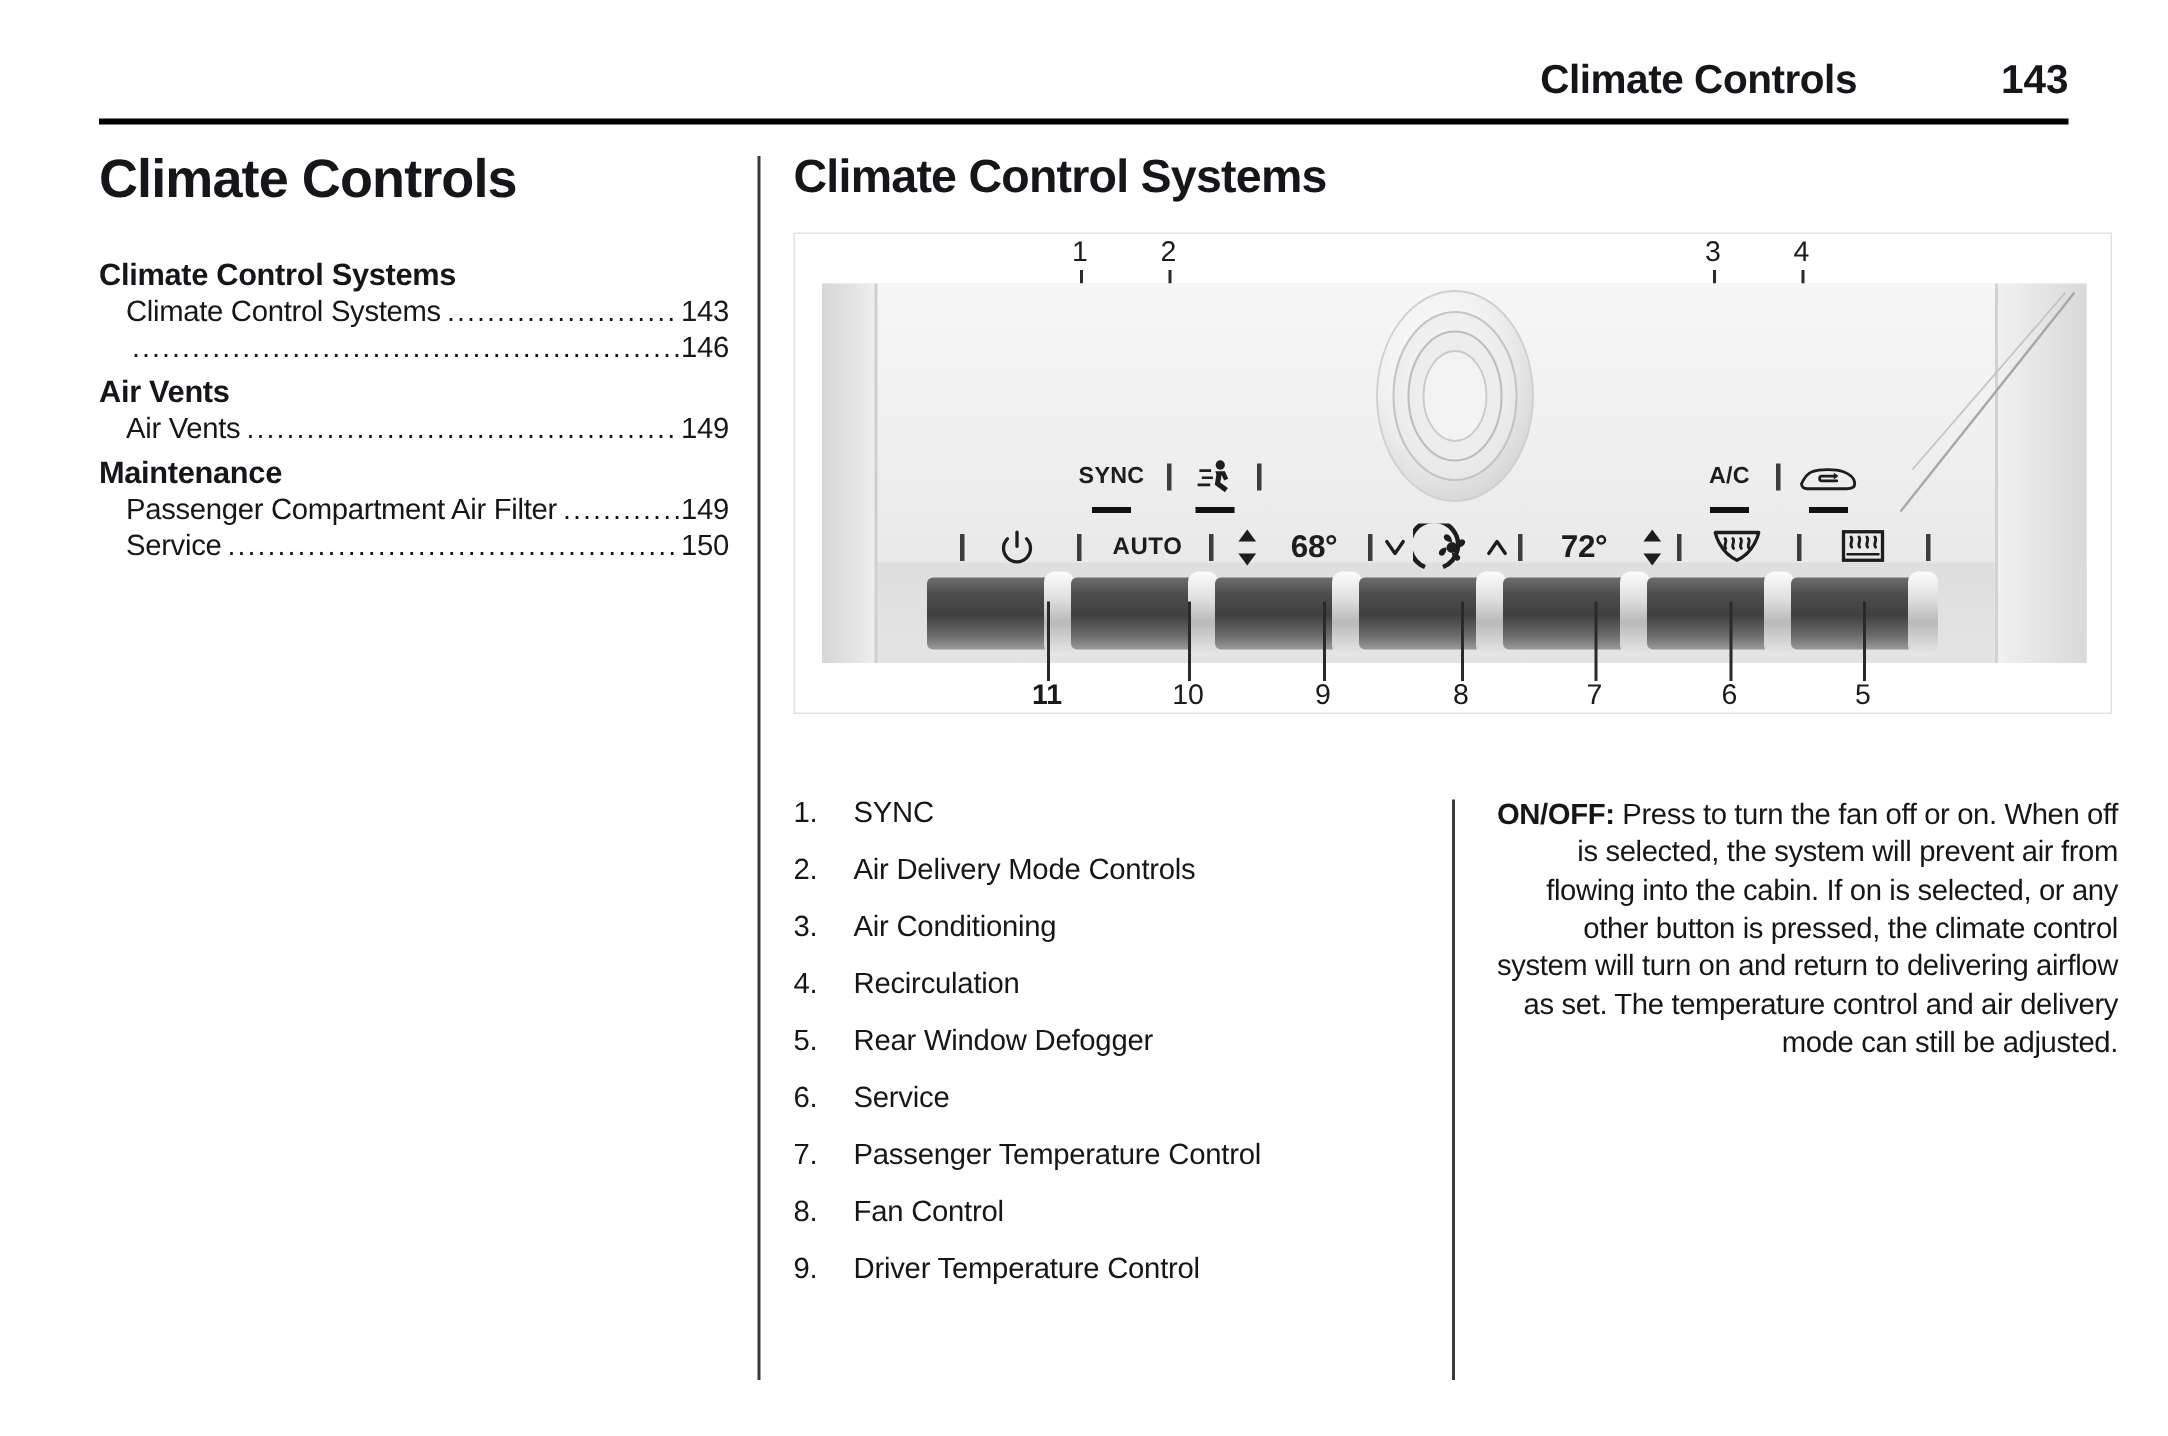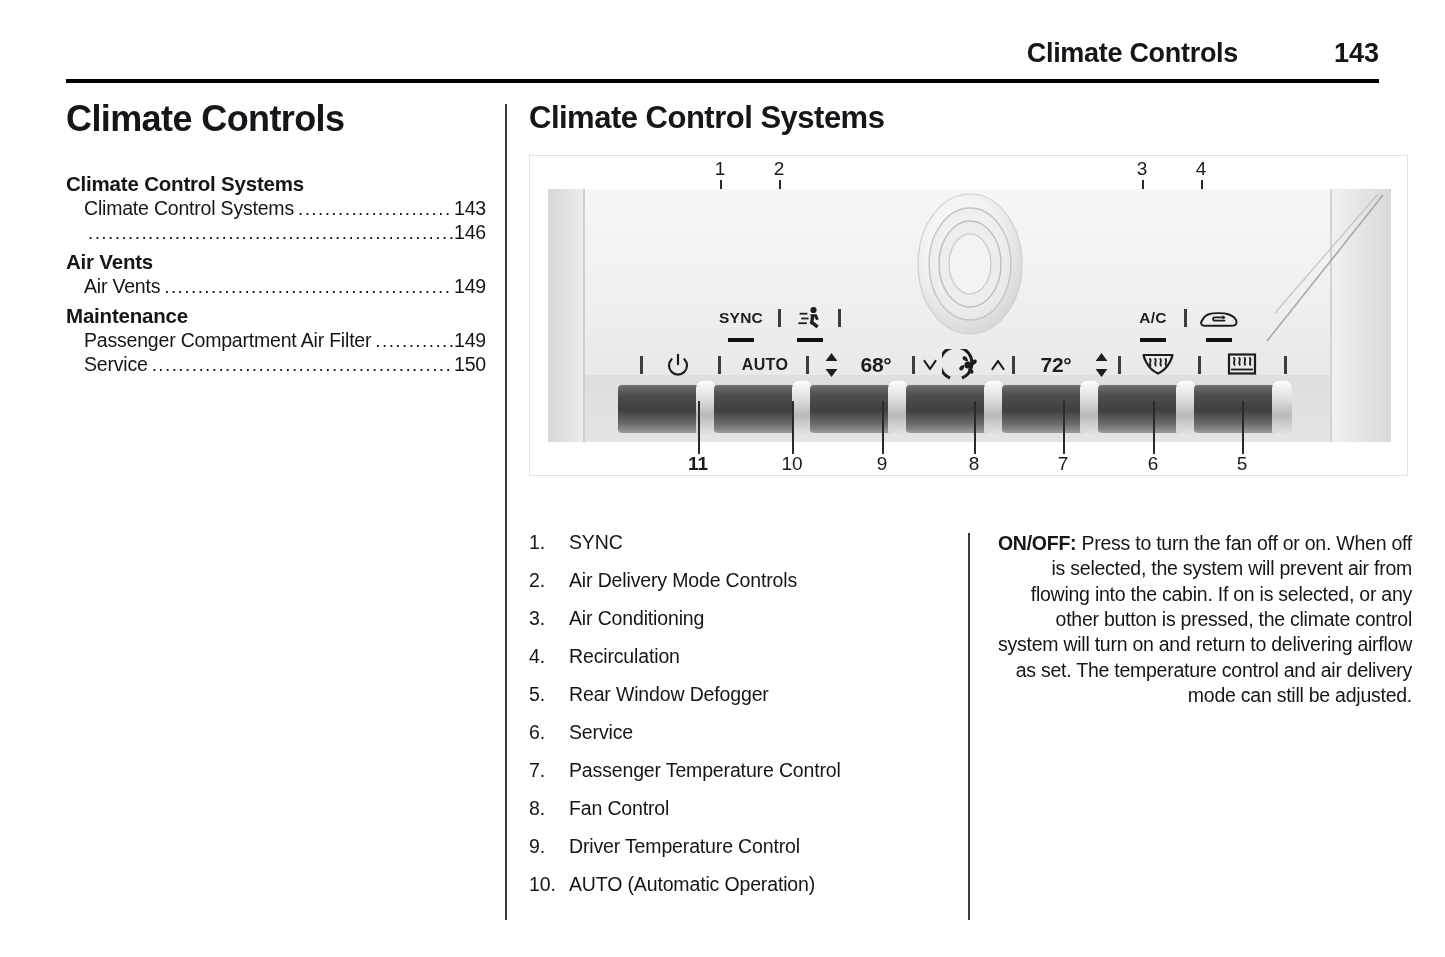--- a/index.html
+++ b/index.html
@@ -612,24 +612,20 @@
     <span class="num-label">Passenger Temperature Control</span>
   </div>
   <div class="num-item">
     <span class="num-idx">8.</span>
     <span class="num-label">Fan Control</span>
   </div>
   <div class="num-item">
     <span class="num-idx">9.</span>
     <span class="num-label">Driver Temperature Control</span>
   </div>
-  <div class="num-item">
-    <span class="num-idx">10.</span>
-    <span class="num-label">AUTO (Automatic Operation)</span>
-  </div>
 </div>
 
 <div id="sub-right">
 
   <p class="para">
     <b>ON/OFF:</b><span> Press to turn the fan off or on. When off is selected, the system will prevent air from flowing into the cabin. If on is selected, or any other button is pressed, the climate control system will turn on and return to delivering airflow as set. The temperature control and air delivery mode can still be adjusted.</span>
   </p>
 
 </div>
 

